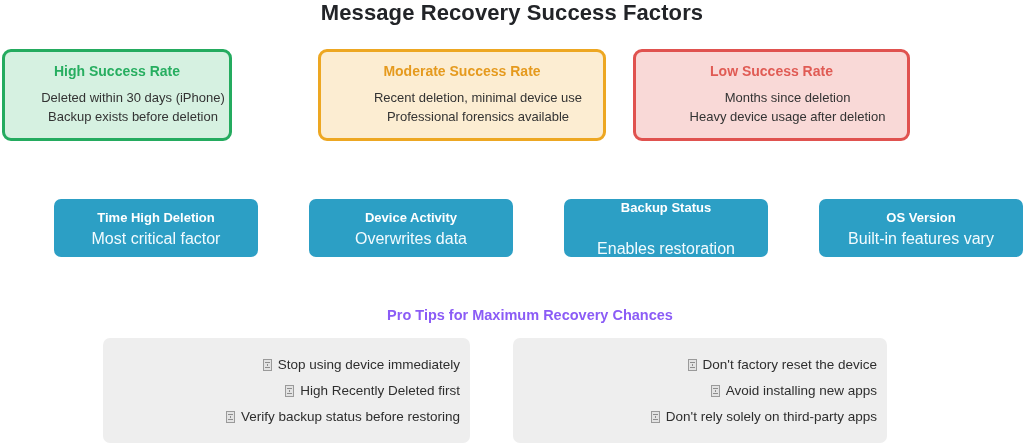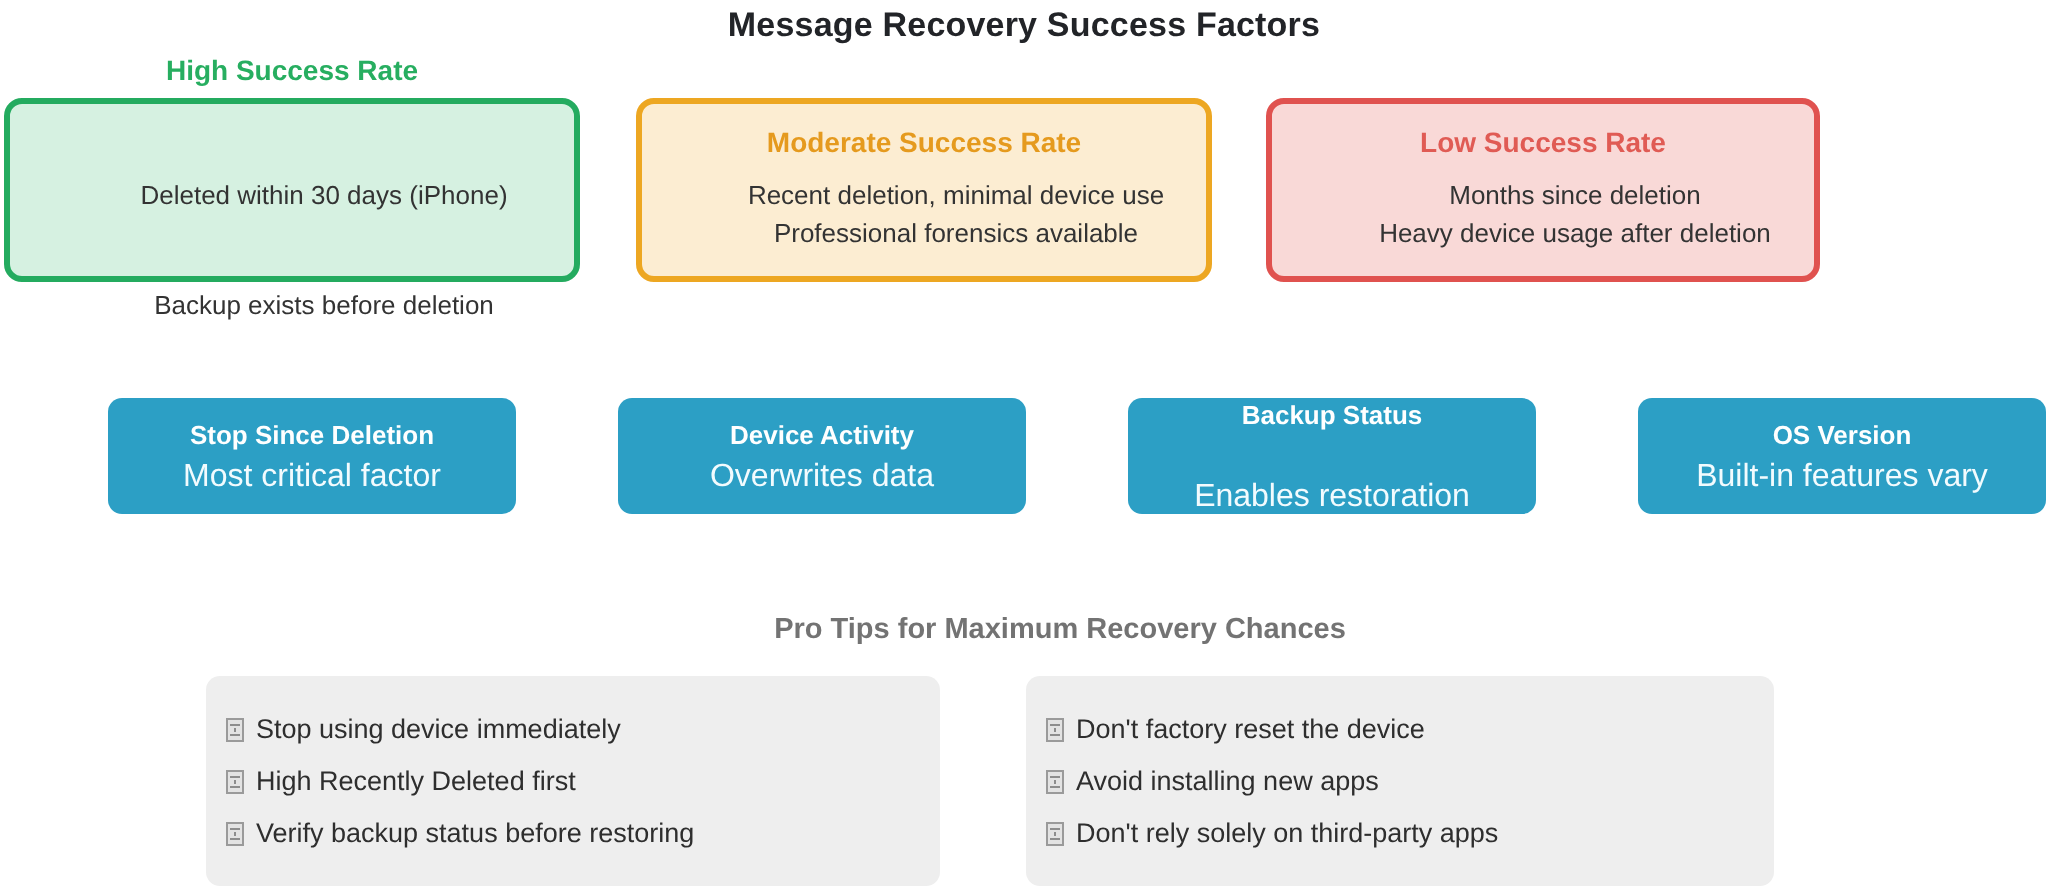--- a/index.html
+++ b/index.html
@@ -18,21 +18,21 @@
     overflow: hidden;
   }
 
   
   .main-title {
     position: absolute;
     top: 0;
     left: 0;
     width: 1024px;
     text-align: center;
-    font-size: 17px;
+    font-size: 22px;
     font-weight: bold;
     color: #222428;
     line-height: 22px;
     padding-top: 2px;
     letter-spacing: 0.1px;
   }
 
   
   .rate-row {
     position: absolute;
@@ -63,24 +63,23 @@
   .rate-card .rate-line {
     font-size: 13px;
     line-height: 19px;
     color: #333333;
     white-space: nowrap;
     margin-left: 32px;
   }
 
   .rate-card.high {
     left: 2px;
-    width: 288px;
+    width: 230px;
     background: #d6f1e1;
     border-color: #24ab5f;
-    gap: 36px;
   }
   .rate-card.high .rate-title { color: #27ae60; }
 
   .rate-card.moderate {
     left: 318px;
     width: 288px;
     background: #fcedd2;
     border-color: #eda722;
   }
   .rate-card.moderate .rate-title { color: #e59a1e; }
@@ -133,40 +132,40 @@
 
   
   .tips-title {
     position: absolute;
     top: 305px;
     left: 0;
     width: 1024px;
     text-align: center;
     font-size: 14.5px;
     font-weight: bold;
-    color: #737373;
+    color: #8b5cf6;
     line-height: 20px;
     padding-left: 36px;
   }
   .tips-row {
     position: absolute;
     top: 338px;
     left: 0;
     width: 1024px;
     height: 105px;
   }
   .tips-panel {
     position: absolute;
     top: 0;
     height: 105px;
     background: #eeeeee;
     border-radius: 7px;
     display: flex;
     flex-direction: column;
-    align-items: flex-start;
+    align-items: flex-end;
     justify-content: center;
     padding: 6px 10px;
   }
   .tips-panel.left  { left: 103px; width: 367px; }
   .tips-panel.right { left: 513px; width: 374px; }
 
   .tip-line {
     font-size: 13.5px;
     line-height: 26px;
     color: #2e2e2e;
@@ -228,21 +227,21 @@
     <div class="rate-title">Low Success Rate</div>
     <div class="rate-line">Months since deletion</div>
     <div class="rate-line">Heavy device usage after deletion</div>
   </div>
 
 </div>
 
 <div class="factor-row">
 
   <div class="factor-card f0">
-    <div class="factor-title">Stop Since Deletion</div>
+    <div class="factor-title">Time High Deletion</div>
     <div class="factor-sub">Most critical factor</div>
   </div>
 
   <div class="factor-card f1">
     <div class="factor-title">Device Activity</div>
     <div class="factor-sub">Overwrites data</div>
   </div>
 
   <div class="factor-card f2">
     <div class="factor-title">Backup Status</div>

